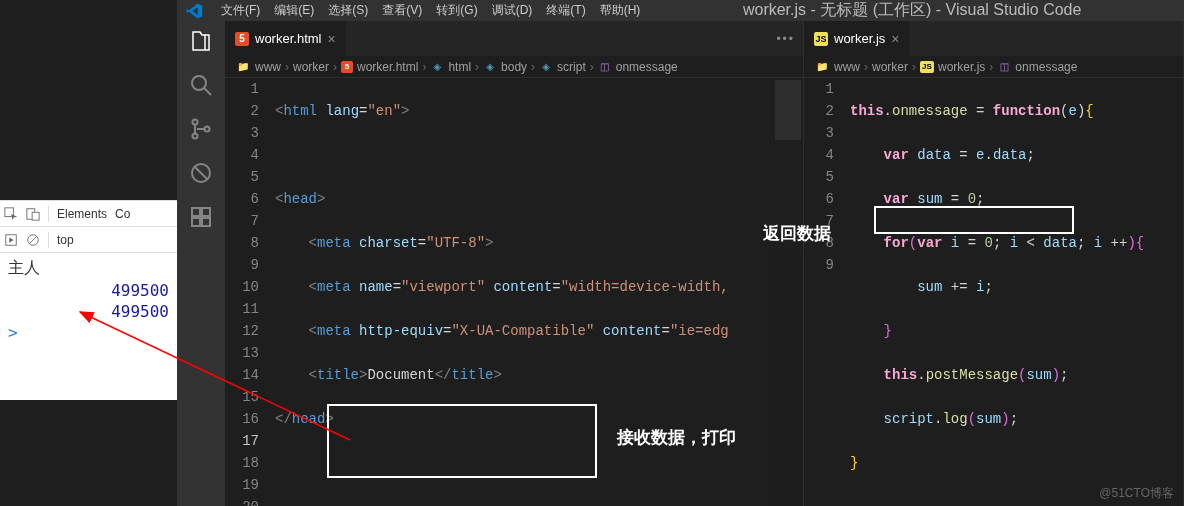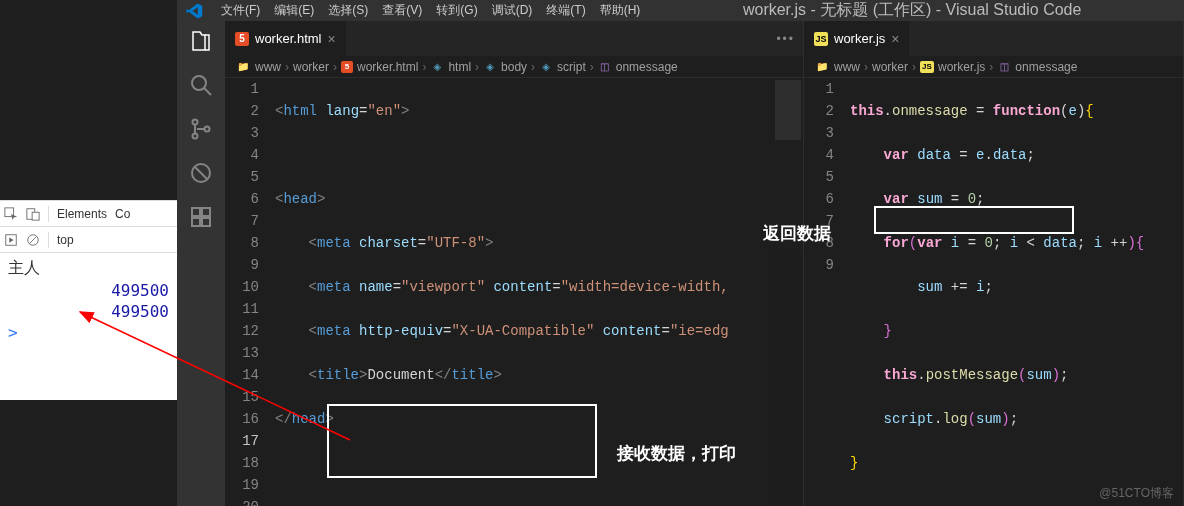--- a/index.html
+++ b/index.html
@@ -268,21 +268,21 @@
 
 
 
 
           </div>
           <div class="minimap">
             <div class="minimap-block" style="top:2px;height:60px"></div>
           </div>
 
           <div class="anno-box" style="left:102px; top:326px; width:270px; height:74px;"></div>
-          <div class="anno-label" style="left:392px; top:366px;text-align:right;">接收数据，打印</div>
+          <div class="anno-label" style="left:392px; top:350px;text-align:right;">接收数据，打印</div>
         </div>
       </div>
 
       <div class="editor-group group2">
         <div class="tabs">
           <div class="tab">
             <span class="tab-icon js">JS</span>
             <span>worker.js</span>
             <span class="tab-close">×</span>
           </div>

